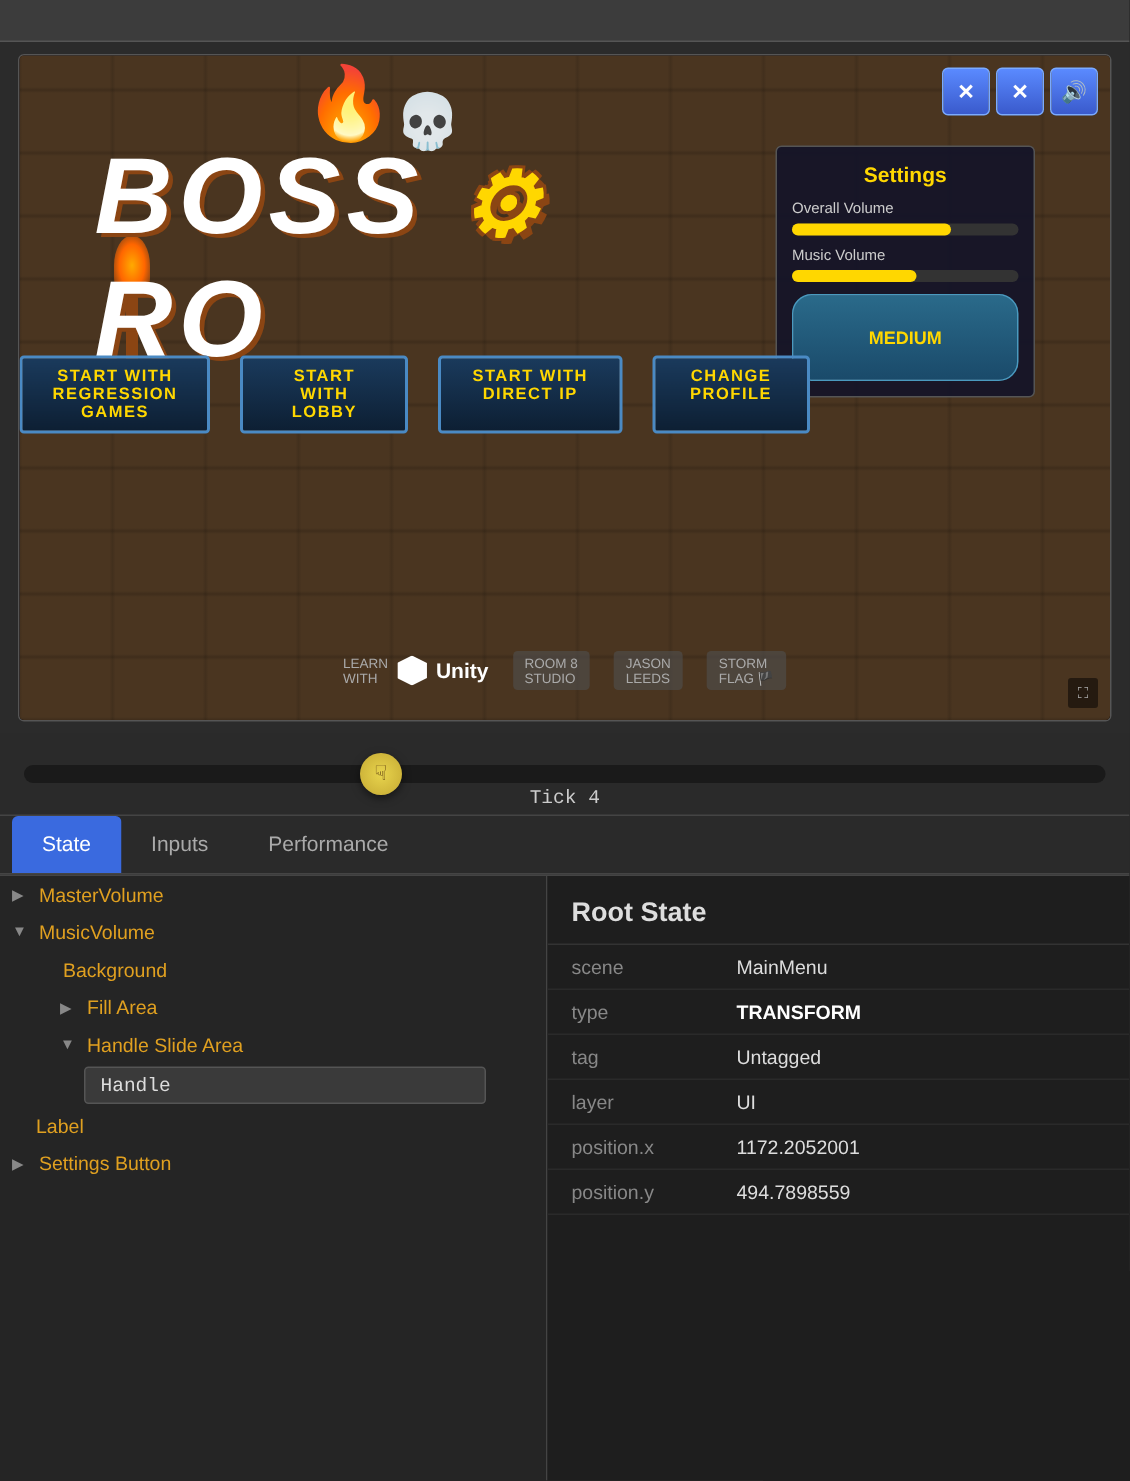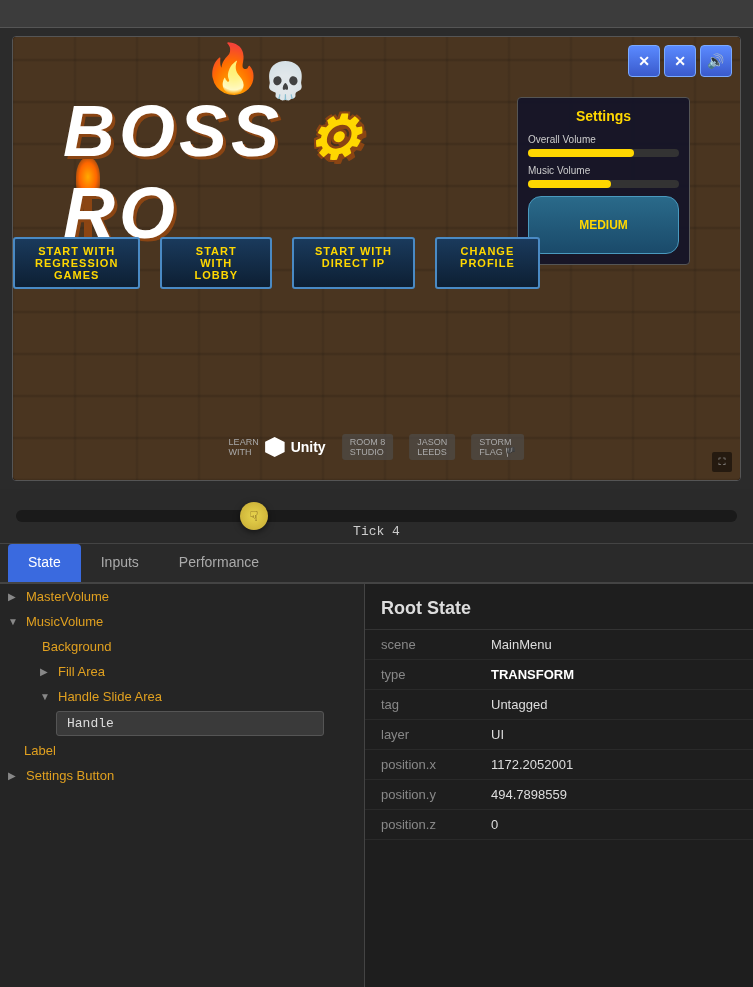--- a/index.html
+++ b/index.html
@@ -589,19 +589,15 @@
     <div class="prop-row">
       <span class="prop-key">position.x</span>
       <span class="prop-val">1172.2052001</span>
     </div>
 
     <div class="prop-row">
       <span class="prop-key">position.y</span>
       <span class="prop-val">494.7898559</span>
     </div>
 
-    <div class="prop-row">
-      <span class="prop-key">position.z</span>
-      <span class="prop-val">0</span>
-    </div>
 
   </div>
 </div>
 
 </body></html>

